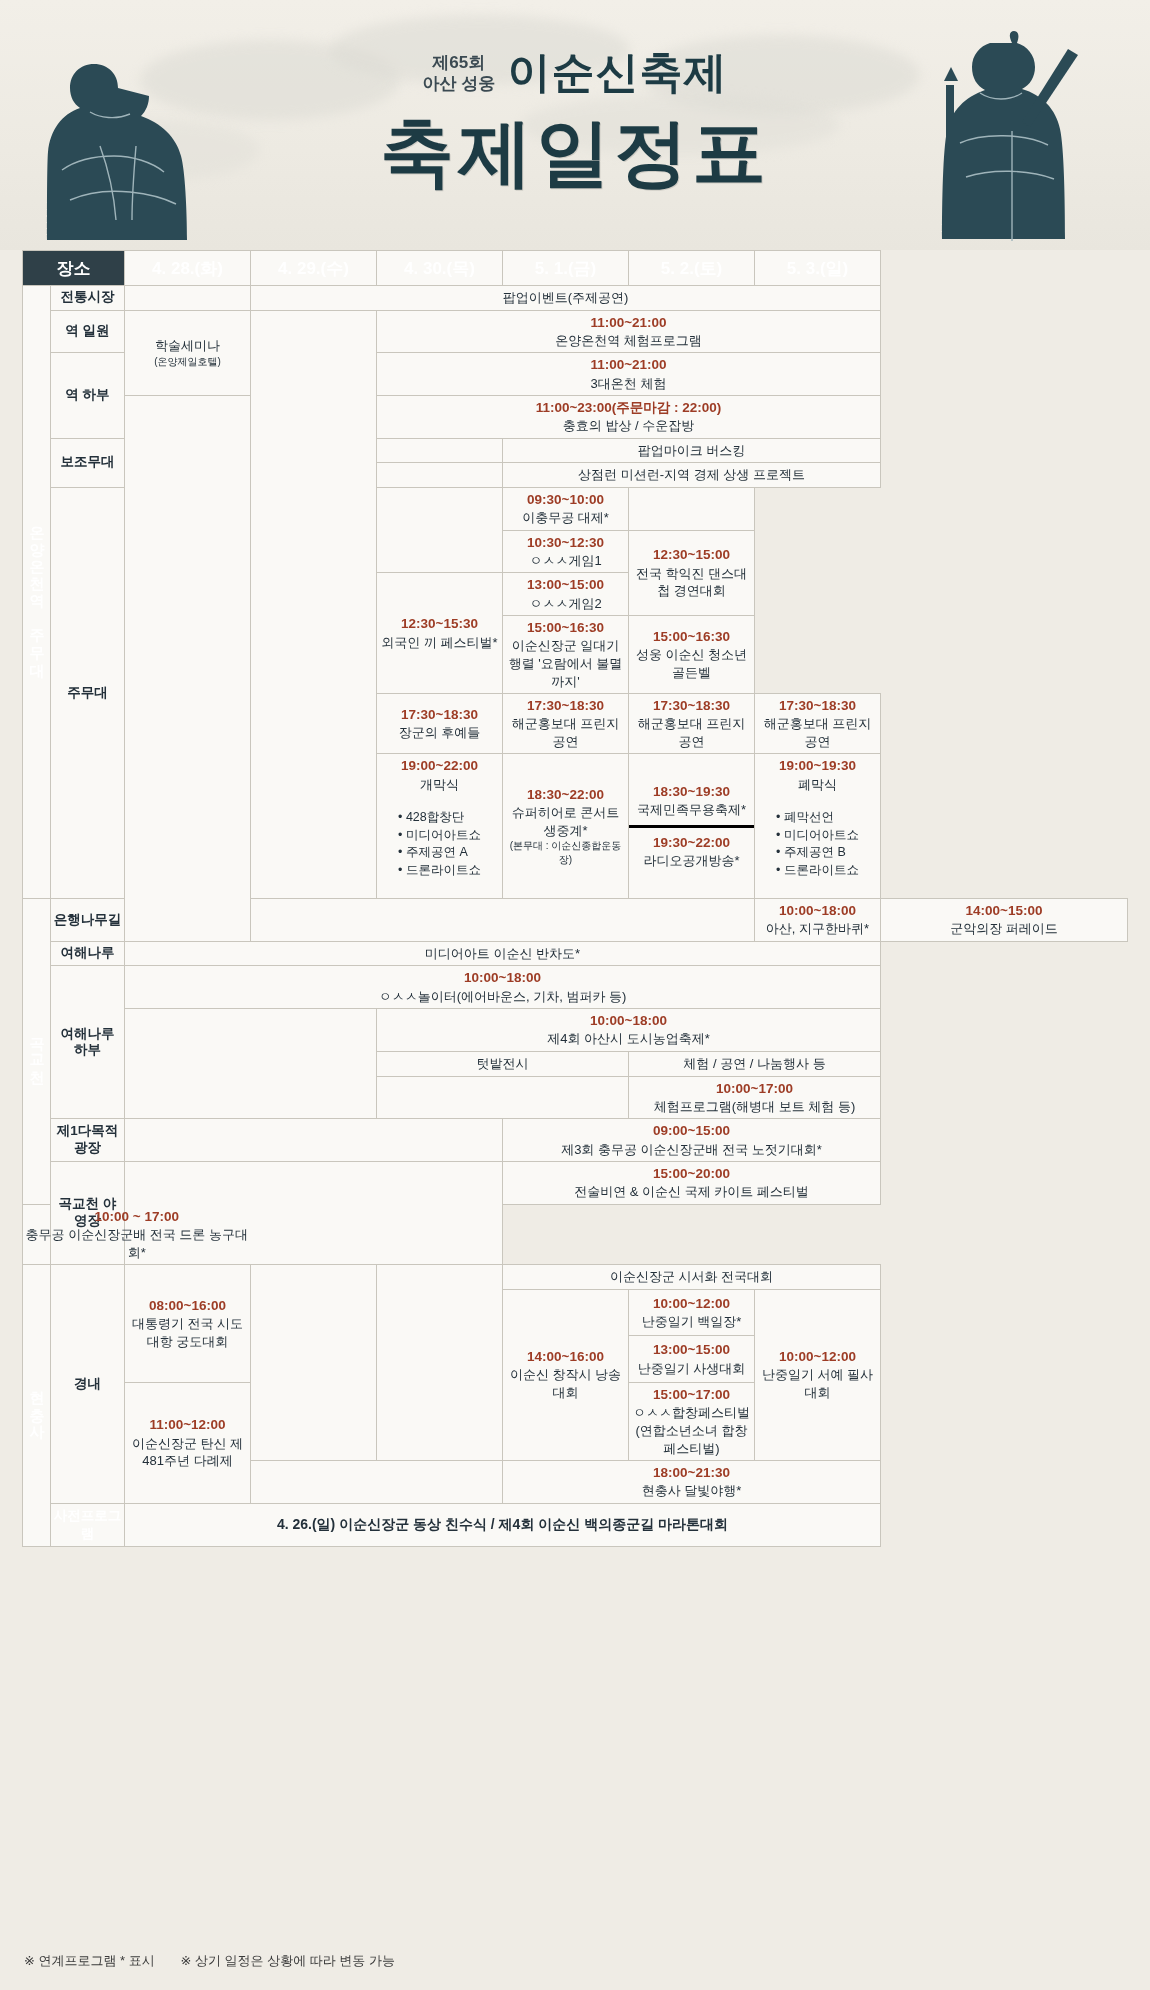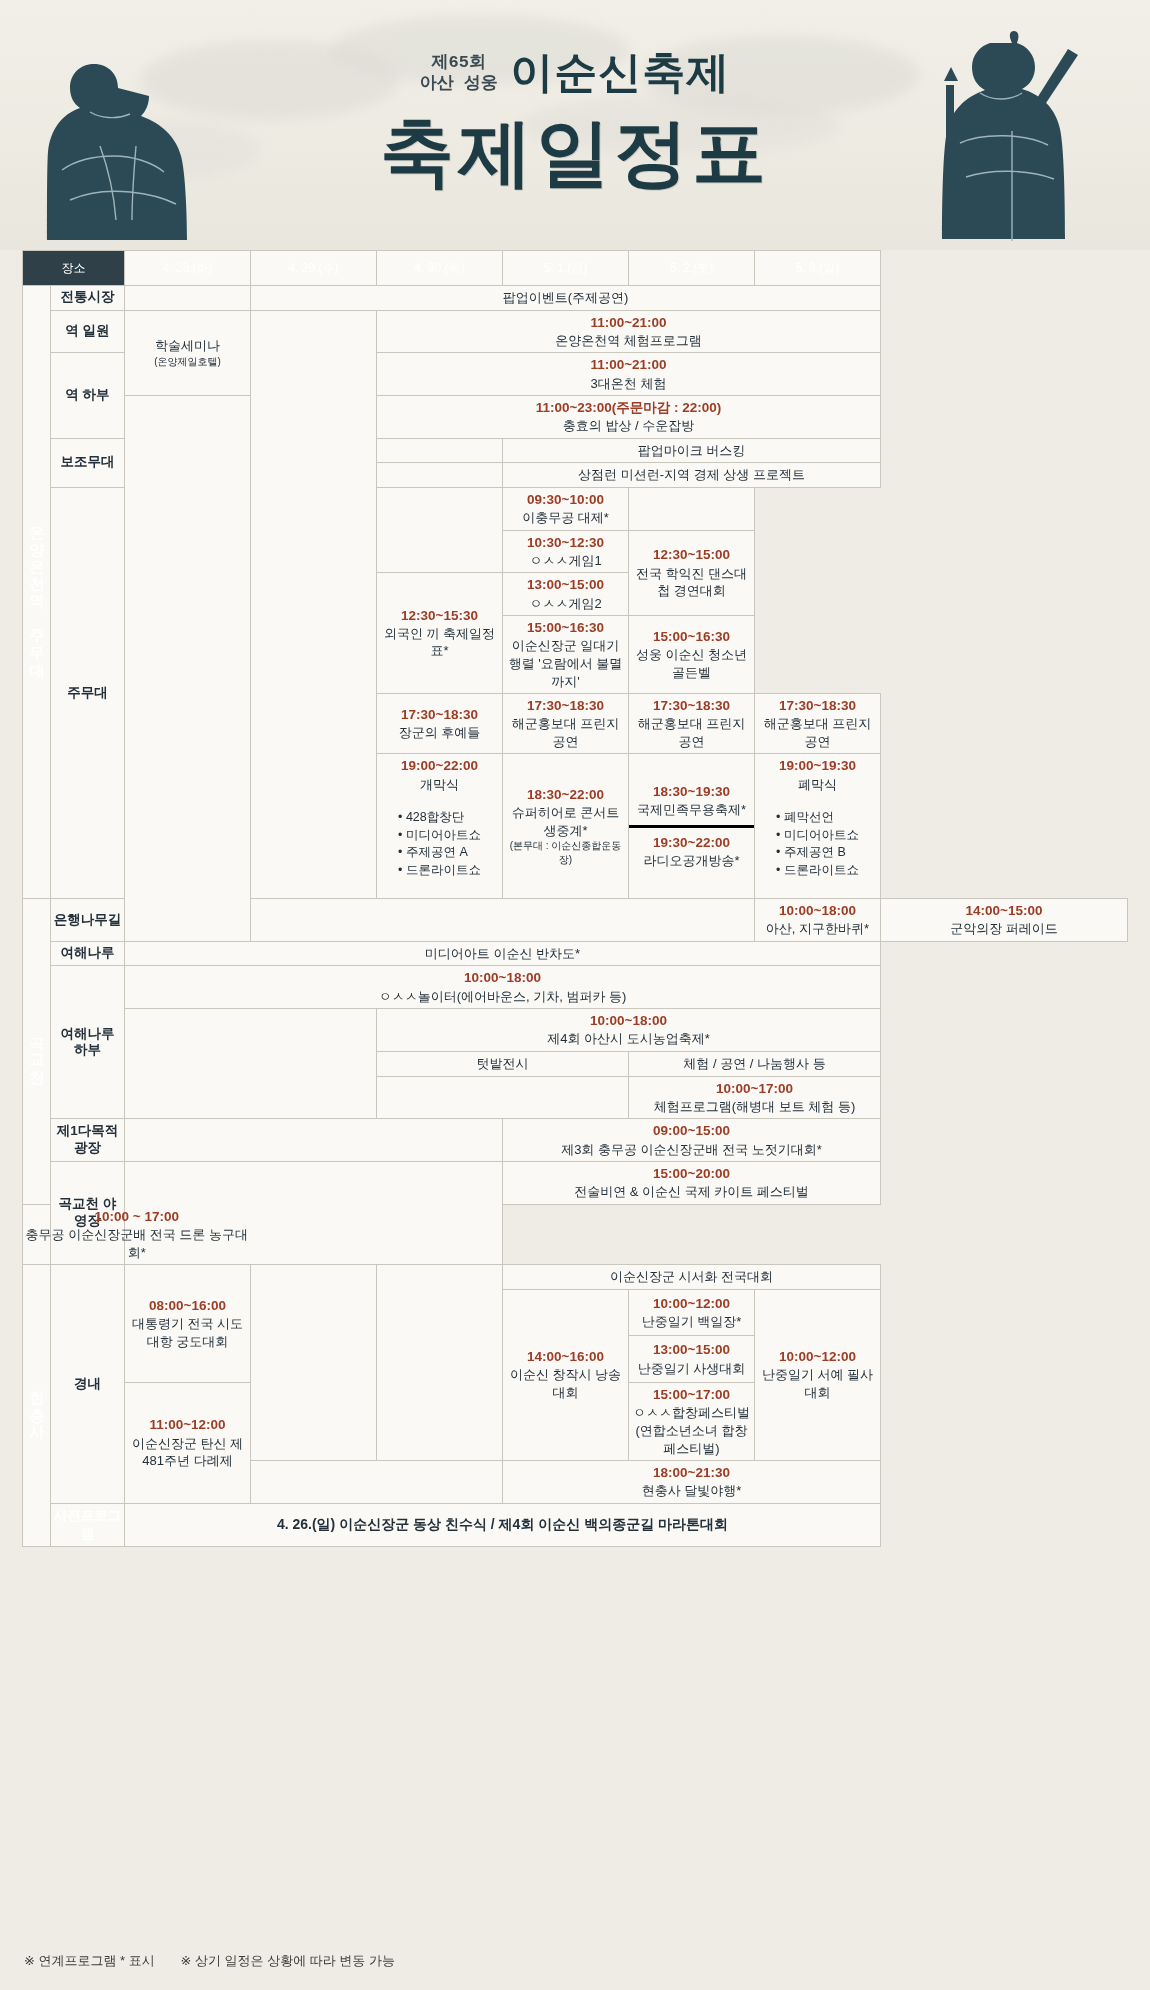--- a/index.html
+++ b/index.html
@@ -20,21 +20,21 @@
   .c3{left:640px;top:35px;width:280px;height:80px;}
   .c4{left:520px;top:95px;width:320px;height:60px;opacity:.4;}
   .c5{left:60px;top:120px;width:200px;height:60px;opacity:.35;}
 
   .hero-left,.hero-right{position:absolute;bottom:0;}
   .hero-left{left:40px;bottom:6px;}
   .hero-right{right:45px;bottom:0px;}
 
   .title-wrap{position:absolute;left:0;right:0;top:44px;text-align:center;}
   .title-small{
-    font-family:Liberation Mono, monospace;
+    font-family:Liberation Sans, sans-serif;
     color:#3b4a52;font-size:17px;line-height:1.25;font-weight:bold;
     display:inline-block;vertical-align:middle;margin-right:8px;text-align:center;
   }
   .title-main{
     display:inline-block;vertical-align:middle;
     font-family:"Liberation Serif","DejaVu Serif",serif;
     font-size:43px;font-weight:bold;color:#1d3b44;letter-spacing:1px;
   }
   .title-big{
     margin-top:2px;
@@ -45,21 +45,21 @@
 
   
   .tablewrap{position:absolute;left:22px;top:250px;width:1106px;}
   table.sched{border-collapse:collapse;width:1106px;table-layout:fixed;font-size:13px;}
   table.sched td,table.sched th{
     border:1px solid #c9c6bd;
     text-align:center;vertical-align:middle;
     padding:3px 2px;background:#faf9f6;
   }
   thead th{
-    background:#2f4048;color:#fff;font-weight:normal;font-size:12px;height:28px;border:1px solid #2f4048;
+    background:#2f4048;color:#fff;font-weight:bold;font-size:17px;height:28px;border:1px solid #2f4048;
   }
   thead th.place-head{background:#2f4048;}
   .grp{
     color:#fff;font-weight:bold;font-size:15px;letter-spacing:2px;
     writing-mode:vertical-rl;text-orientation:upright;white-space:nowrap;
     padding:0;width:28px;
   }
   td.grp-a{background:#7d2a2f;border:1px solid #7d2a2f;}
   td.grp-b{background:#3d6b5e;border:1px solid #3d6b5e;}
   td.grp-c{background:#2f4b52;border:1px solid #2f4b52;}
@@ -225,21 +225,21 @@
           </td>
           <td rowspan="2" class="cell-pad">
             <span class="t-time">12:30~15:00</span>
             <span class="t-name">전국 학익진 댄스대첩 경연대회</span>
           </td>
         </tr>
 
         <tr>
           <td rowspan="2" class="cell-pad">
             <span class="t-time">12:30~15:30</span>
-            <span class="t-name">외국인 끼 축제일정표*</span>
+            <span class="t-name">외국인 끼 페스티벌*</span>
           </td>
           <td class="cell-pad">
             <span class="t-time">13:00~15:00</span>
             <span class="t-name">ㅇㅅㅅ게임2</span>
           </td>
         </tr>
 
         <tr>
           <td class="cell-pad">
             <span class="t-time">15:00~16:30</span>

